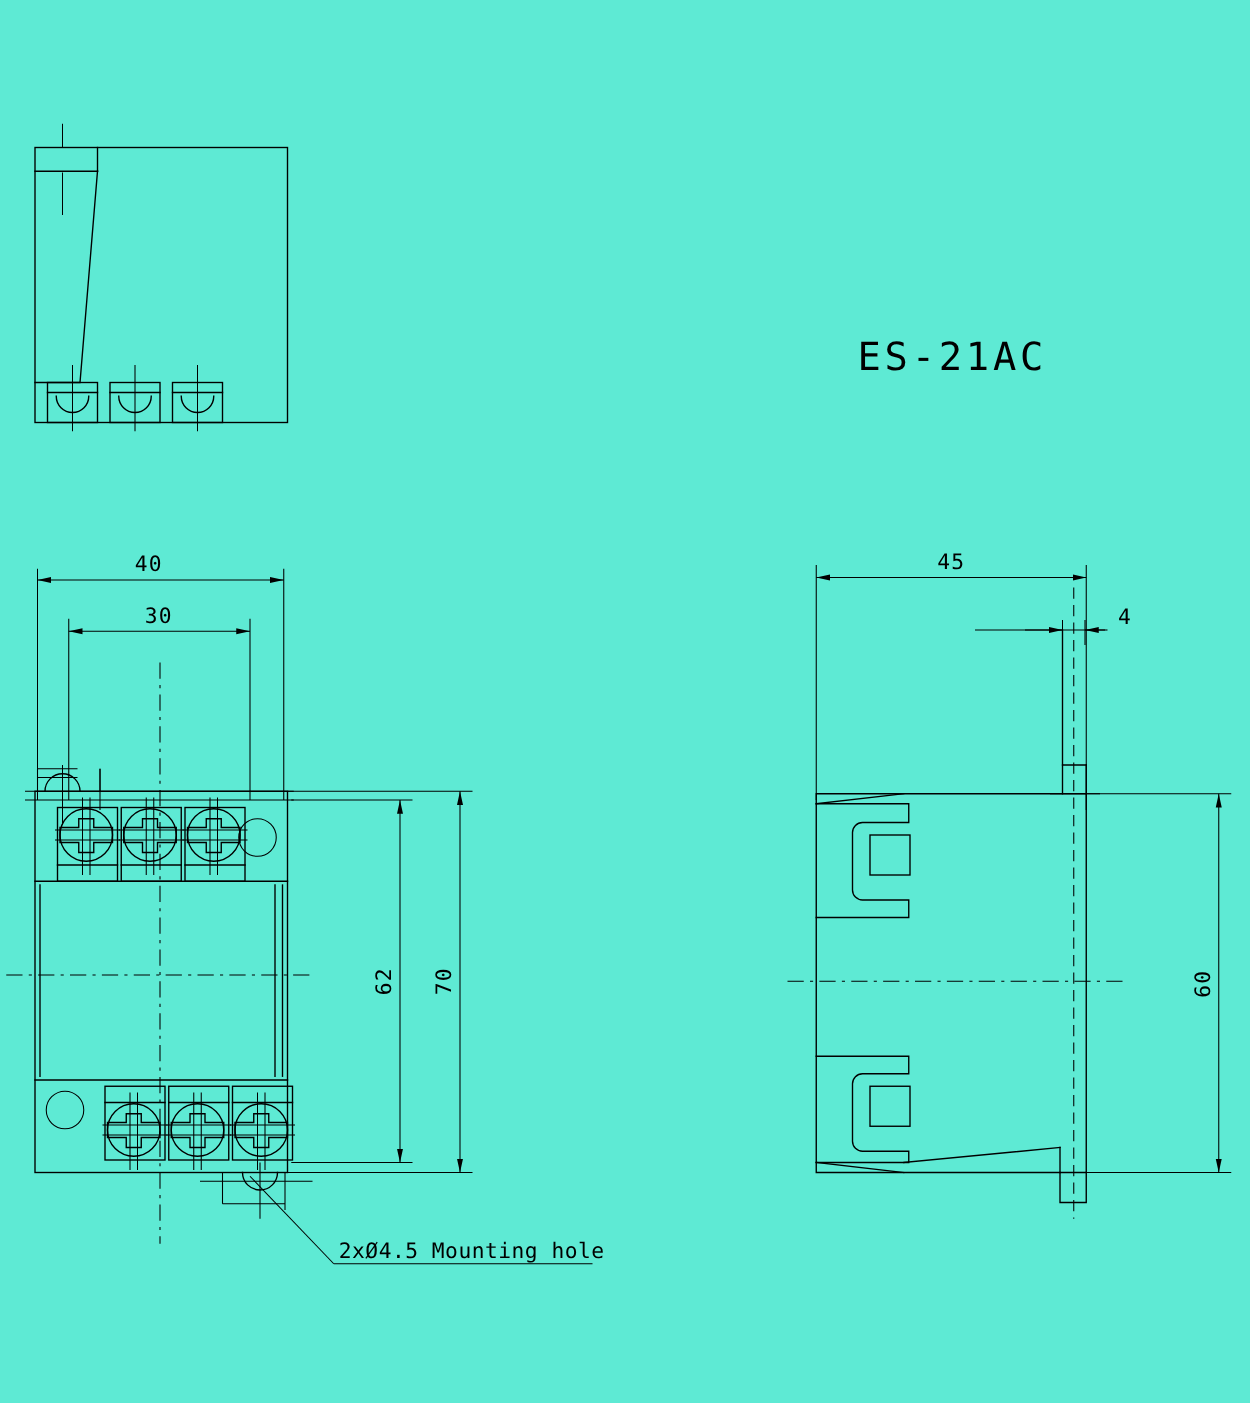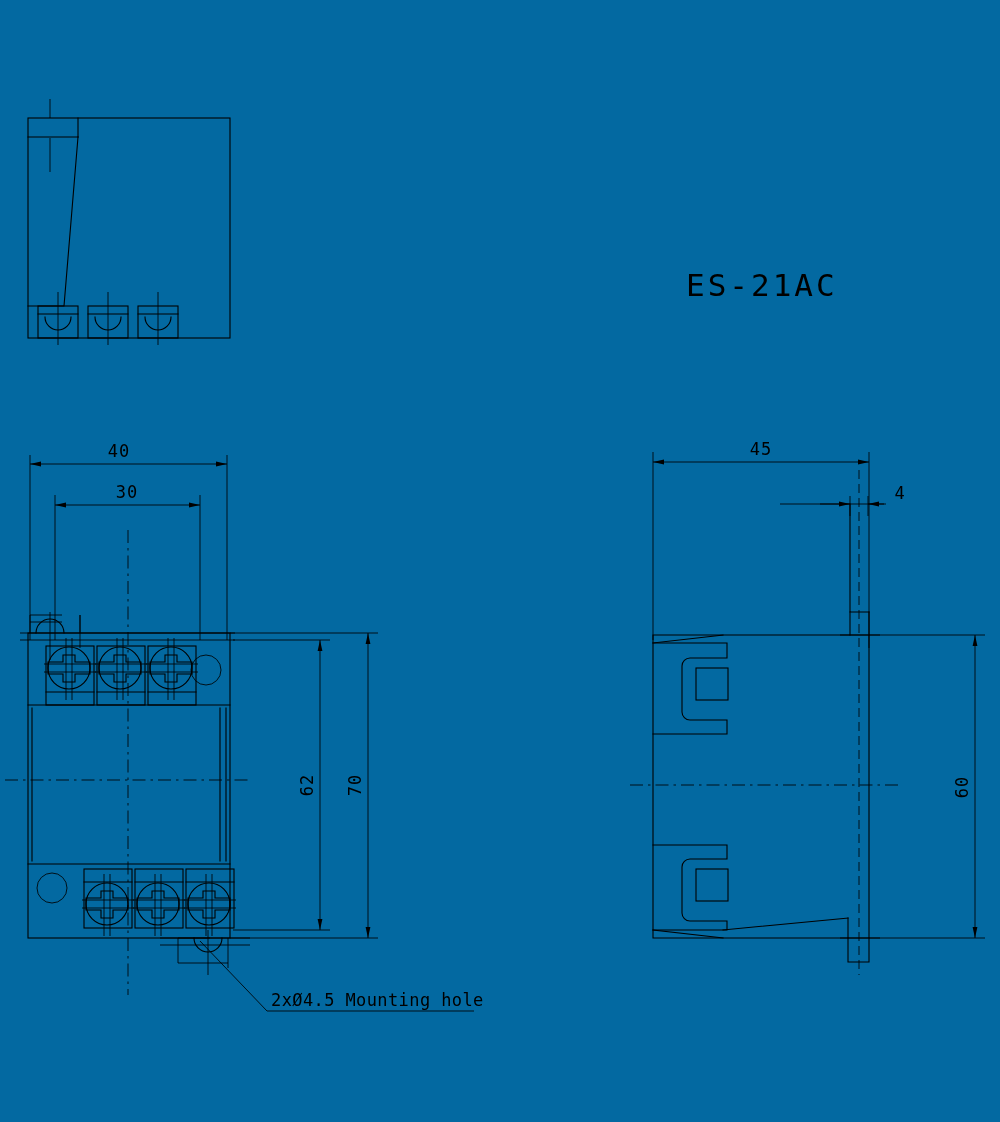--- a/index.html
+++ b/index.html
@@ -10,21 +10,21 @@
   body {
     width: 1000px;
     height: 1122px;
     font-family: "DejaVu Sans Mono", monospace;
     overflow: hidden;
   }
   #drawing-root {
     position: relative;
     width: 1000px;
     height: 1122px;
-    background: #0369a1;
+    background: #5eead4;
   }
   svg#cad {
     display: block;
     width: 1000px;
     height: 1122px;
   }
   .ln {
     stroke: #000000;
     stroke-width: 1.1;
     fill: none;

